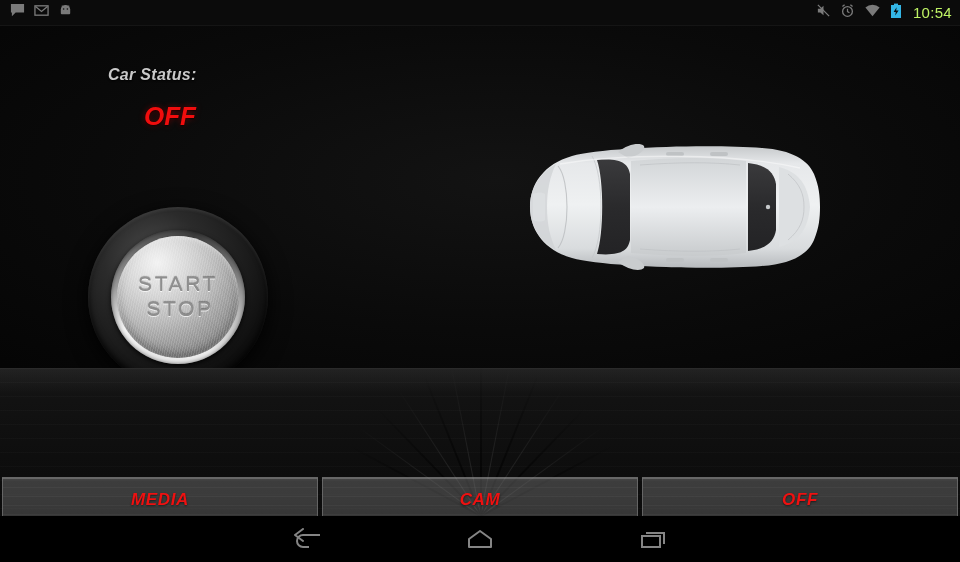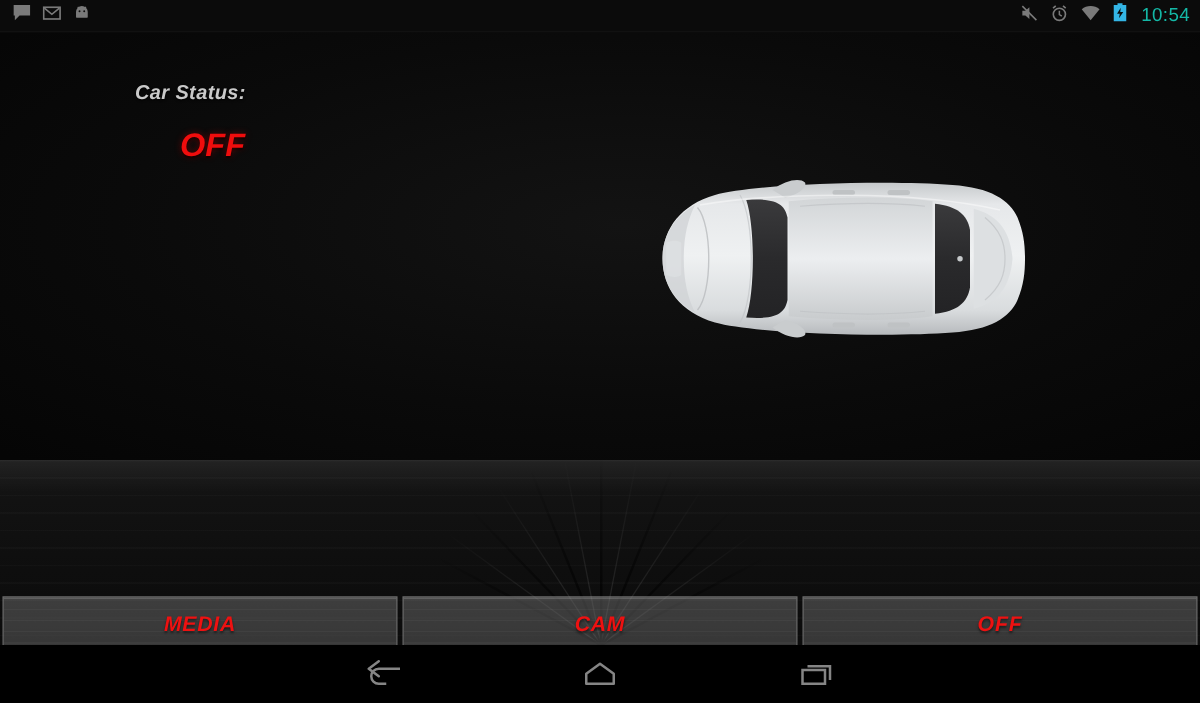--- a/index.html
+++ b/index.html
@@ -16,21 +16,21 @@
     position:absolute; left:0; top:0; width:960px; height:26px;
     background:#0b0b0b;
     display:flex; align-items:center; justify-content:space-between;
     padding:0 8px 0 10px;
     border-bottom:1px solid #151515;
   }
   #status-left{ display:flex; align-items:center; gap:9px; }
   #status-right{ display:flex; align-items:center; gap:9px; }
   .sbicon{ display:block; opacity:.78; }
   #clock{
-    color:#14b8a6; font-size:15px; letter-spacing:.3px;
+    color:#bef264; font-size:15px; letter-spacing:.3px;
     font-family:"Liberation Sans", sans-serif;
     margin-left:2px;
   }
 
   
   #app{
     position:absolute; left:0; top:26px; width:960px; height:490px;
     background:#0a0a0a;
     overflow:hidden;
   }
@@ -233,20 +233,28 @@
 
 <div id="app">
 
   <div id="scene">
 
     <div id="status-block">
       <div id="car-status-label">Car Status:</div>
       <div id="car-status-value">OFF</div>
     </div>
 
+    <div id="start-stop-button">
+      <div id="start-stop-ring">
+        <div id="start-stop-face">
+          <span class="ss-word">START</span>
+          <span class="ss-word" id="ss-stop">STOP</span>
+        </div>
+      </div>
+    </div>
 
     <div id="car-graphic">
       <svg width="330" height="146" viewBox="0 0 330 146">
         <defs>
           <linearGradient id="bodyG" x1="0" y1="0" x2="0" y2="1">
             <stop offset="0%" stop-color="#c6c9cb"></stop>
             <stop offset="14%" stop-color="#e6e8ea"></stop>
             <stop offset="48%" stop-color="#eff1f2"></stop>
             <stop offset="84%" stop-color="#d9dcde"></stop>
             <stop offset="100%" stop-color="#b7babd"></stop>

